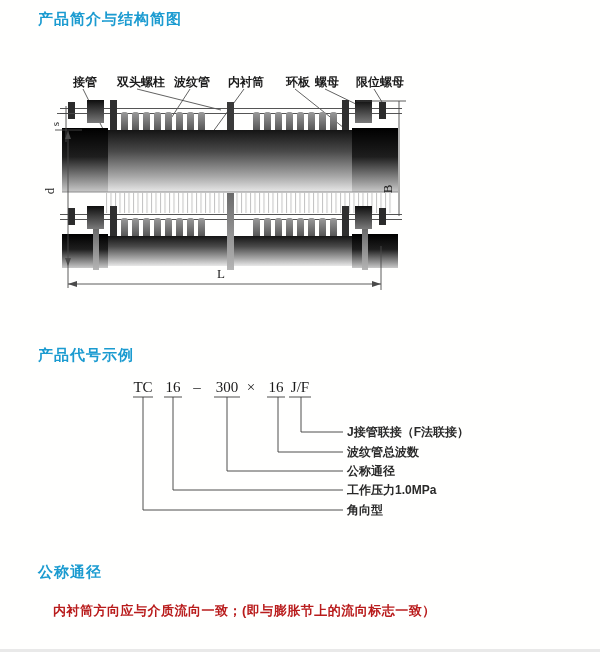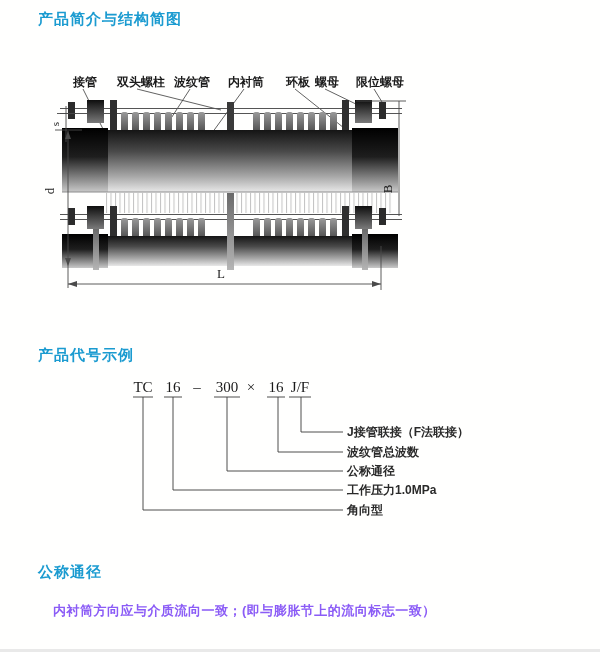--- a/index.html
+++ b/index.html
@@ -4,21 +4,21 @@
 <style>
   html,body{margin:0;padding:0;}
   body{background:#e9e9e9;font-family:"Liberation Sans",sans-serif;}
   .page{position:relative;width:600px;height:649px;background:#fffffe;overflow:hidden;}
   .sec-title{position:absolute;left:38px;font-size:15px;font-weight:bold;color:#1b9bd0;
              letter-spacing:1px;}
   #title-intro{top:10px;}
   #title-code{top:346px;}
   #title-install{top:563px;}
   .install-text{position:absolute;left:53px;top:599px;font-size:13px;font-weight:600;
-                color:#8b5cf6;line-height:23px;letter-spacing:0.5px;}
+                color:#b91c1c;line-height:23px;letter-spacing:0.5px;}
   svg{position:absolute;left:0;top:0;}
   .plabel{font:bold 12px "Liberation Sans",sans-serif;fill:#1a1a1a;text-anchor:middle;}
   .dimtext{font:13px "Liberation Serif",serif;fill:#1a1a1a;text-anchor:middle;}
   .dimsmall{font:11px "Liberation Serif",serif;fill:#1a1a1a;text-anchor:middle;}
   .code{font:15px "Liberation Serif",serif;fill:#1a1a1a;text-anchor:middle;}
   .callout{font:12px "Liberation Sans",sans-serif;fill:#2a2a2a;font-weight:600;}
   .lead{stroke:#3a3a3a;stroke-width:0.8;fill:none;}
   .dim{stroke:#4a4a4a;stroke-width:0.9;fill:none;}
   .conn{stroke:#3a3a3a;stroke-width:0.9;fill:none;}
   .rod{stroke:#555;stroke-width:1;}

